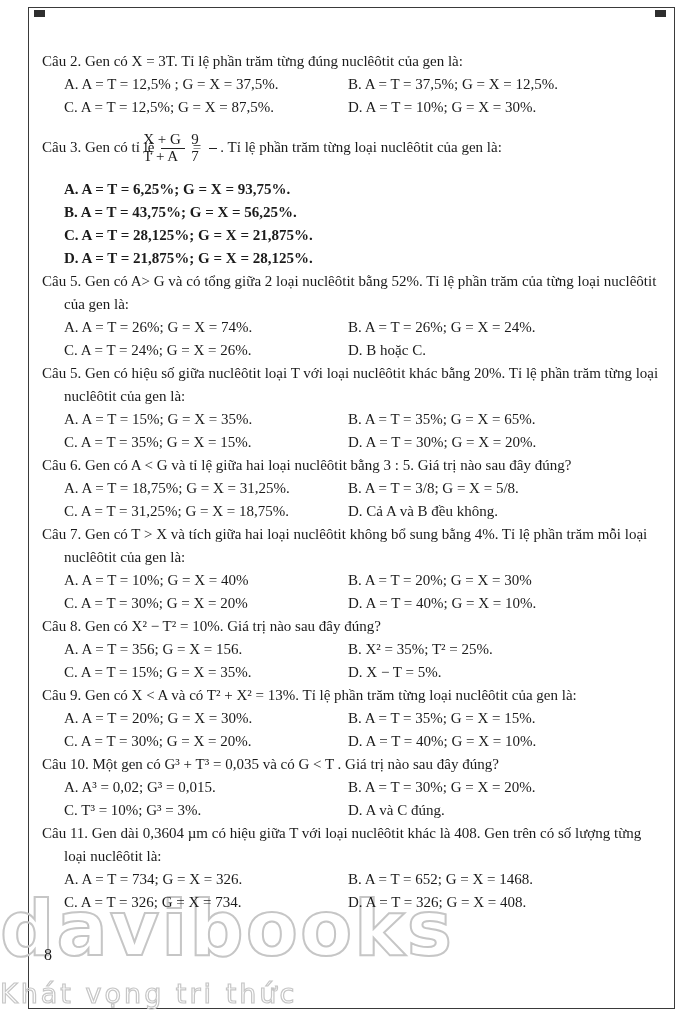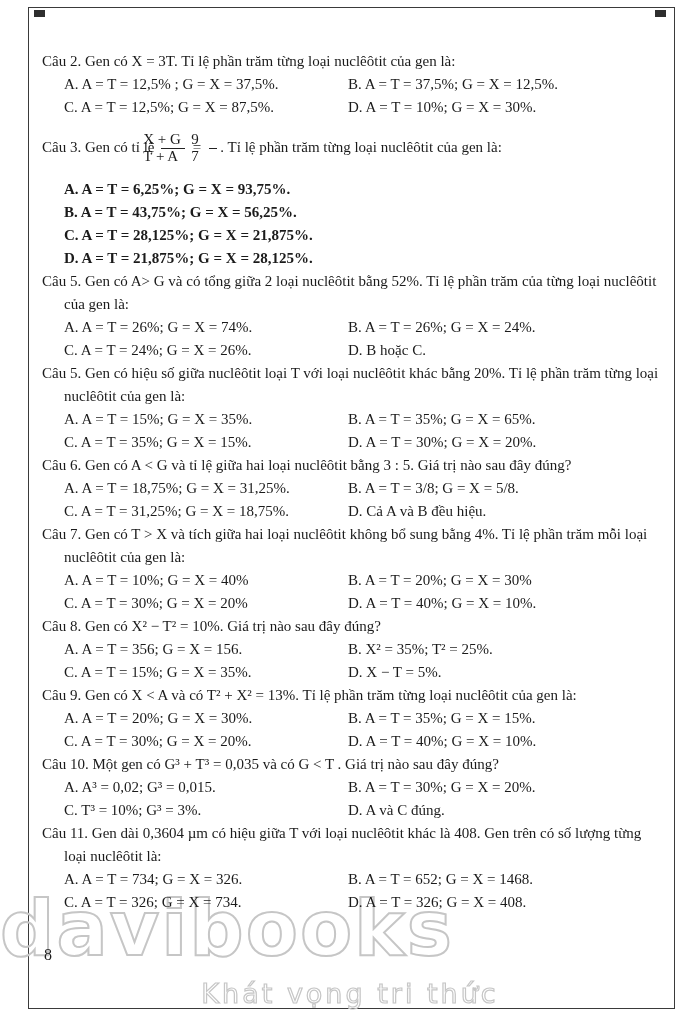--- a/index.html
+++ b/index.html
@@ -55,21 +55,20 @@
     position: absolute; top: 884px; left: 0; width: 100%;
     text-align: left;
     font-family: "DejaVu Sans", sans-serif;
     font-weight: bold;
     font-size: 76px; letter-spacing: 2px;
     color: transparent;
     -webkit-text-stroke: 2px #c6c6c6;
   }
   .wm-slogan {
     position: absolute; top: 978px; left: 0; width: 100%;
-    text-align: center;
     font-family: "DejaVu Sans", sans-serif;
     font-size: 27px; letter-spacing: 3px;
     color: transparent;
     -webkit-text-stroke: 1.2px #c6c6c6;
   }
 </style>
 </head>
 <body>
 
 <div class="page">
@@ -77,21 +76,21 @@
   <div class="corner-mark left"></div>
   <div class="corner-mark right"></div>
 
   <div class="watermark">
     <div class="wm-brand">davibooks</div>
     <div class="wm-slogan">Khát vọng tri thức</div>
   </div>
 
   <main class="content" id="questions">
       <div class="question">
-        <div class="stem"><span class="q-label">Câu 2.</span> <span class="stem-text">Gen có X = 3T. Tỉ lệ phần trăm từng loại nuclêôtit của gen là:</span></div>
+        <div class="stem"><span class="q-label">Câu 2.</span> <span class="stem-text">Gen có X = 3T. Tỉ lệ phần trăm từng đúng nuclêôtit của gen là:</span></div>
         <div class="opts two-col">
           <div class="opt"><span class="opt-key">A.</span> <span class="opt-text">A = T = 12,5% ; G = X = 37,5%.</span></div>
           <div class="opt"><span class="opt-key">B.</span> <span class="opt-text">A = T = 37,5%; G = X = 12,5%.</span></div>
           <div class="opt"><span class="opt-key">C.</span> <span class="opt-text">A = T = 12,5%; G = X = 87,5%.</span></div>
           <div class="opt"><span class="opt-key">D.</span> <span class="opt-text">A = T = 10%; G = X = 30%.</span></div>
         </div>
       </div>
       <div class="question">
         <div class="stem"><span class="q-label">Câu 3.</span> <span class="stem-text">Gen có tỉ lệ</span> <span class="frac"><span class="num">X + G</span><span class="den">T + A</span></span><span class="eq">=</span><span class="frac"><span class="num">9</span><span class="den">7</span></span><span class="stem-text">. Tỉ lệ phần trăm từng loại nuclêôtit của gen là:</span></div>
         <div class="opts one-col">
@@ -118,21 +117,21 @@
           <div class="opt"><span class="opt-key">C.</span> <span class="opt-text">A = T = 35%; G = X = 15%.</span></div>
           <div class="opt"><span class="opt-key">D.</span> <span class="opt-text">A = T = 30%; G = X = 20%.</span></div>
         </div>
       </div>
       <div class="question">
         <div class="stem"><span class="q-label">Câu 6.</span> <span class="stem-text">Gen có A &lt; G và tỉ lệ giữa hai loại nuclêôtit bằng 3 : 5. Giá trị nào sau đây đúng?</span></div>
         <div class="opts two-col">
           <div class="opt"><span class="opt-key">A.</span> <span class="opt-text">A = T = 18,75%; G = X = 31,25%.</span></div>
           <div class="opt"><span class="opt-key">B.</span> <span class="opt-text">A = T = 3/8; G = X = 5/8.</span></div>
           <div class="opt"><span class="opt-key">C.</span> <span class="opt-text">A = T = 31,25%; G = X = 18,75%.</span></div>
-          <div class="opt"><span class="opt-key">D.</span> <span class="opt-text">Cả A và B đều hiệu.</span></div>
+          <div class="opt"><span class="opt-key">D.</span> <span class="opt-text">Cả A và B đều không.</span></div>
         </div>
       </div>
       <div class="question">
         <div class="stem"><span class="q-label">Câu 7.</span> <span class="stem-text">Gen có T &gt; X và tích giữa hai loại nuclêôtit không bổ sung bằng 4%. Tỉ lệ phần trăm mỗi loại nuclêôtit của gen là:</span></div>
         <div class="opts two-col">
           <div class="opt"><span class="opt-key">A.</span> <span class="opt-text">A = T = 10%; G = X = 40%</span></div>
           <div class="opt"><span class="opt-key">B.</span> <span class="opt-text">A = T = 20%; G = X = 30%</span></div>
           <div class="opt"><span class="opt-key">C.</span> <span class="opt-text">A = T = 30%; G = X = 20%</span></div>
           <div class="opt"><span class="opt-key">D.</span> <span class="opt-text">A = T = 40%; G = X = 10%.</span></div>
         </div>

